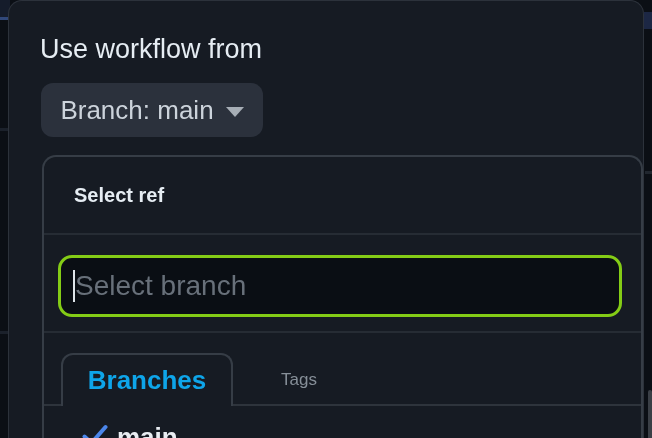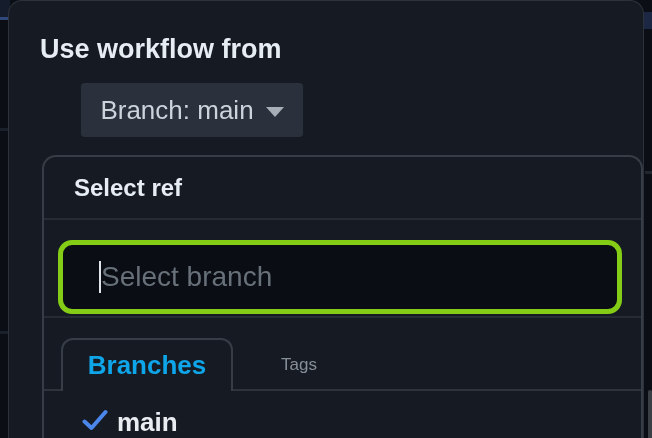--- a/index.html
+++ b/index.html
@@ -19,50 +19,50 @@
   .bg-scroll-right   { position:absolute; left:648px; top:390px; width:4px; height:48px; background:#3a3f46; border-radius:2px 2px 0 0; }
 
   
   .modal {
     position:absolute; left:8px; top:0; width:636px; height:438px;
     background:#161b23; border:1px solid #2c323b; border-bottom:none;
     border-radius:14px 14px 0 0;
   }
   .modal-title {
     position:absolute; left:31px; top:33px;
-    font-size:27px; font-weight:700; color:#e6edf3; line-height:30px;
+    font-size:27px; font-weight:400; color:#e6edf3; line-height:30px;
   }
   .branch-btn {
     position:absolute; left:32px; top:82px; width:222px; height:54px;
-    background:#2b313c; border-radius:4px;
+    background:#2b313c; border-radius:12px;
     display:flex; align-items:center; justify-content:center; gap:12px;
-    color:#ccd3db; font-size:26px; cursor:pointer;margin-left:40px;
+    color:#ccd3db; font-size:26px; cursor:pointer;
   }
   .caret-down {
     width:0; height:0; margin-top:4px;
     border-left:9px solid transparent; border-right:9px solid transparent;
     border-top:10px solid #a7aeb6;
   }
 
   
   .panel {
     position:absolute; left:33px; top:154px; width:601px; height:284px;
     background:#161b23; border:2px solid #363d46; border-bottom:none;
     border-radius:14px 14px 0 0; overflow:hidden;
   }
   .panel-header {
-    height:63px; border-bottom:2px solid #262c34;
+    height:78px; border-bottom:2px solid #262c34;
     display:flex; align-items:center; padding-left:30px;
-    font-size:24px; font-weight:700; color:#e6edf3;
+    font-size:20px; font-weight:700; color:#e6edf3;
   }
   .panel-filter { position:relative; height:98px; border-bottom:2px solid #262c34; }
   .search-wrap {
-    position:absolute; left:14px; top:20px; width:564px; height:74px;
-    background:#0a0e14; border:5px solid #84cc16; border-radius:14px;
-    display:flex; align-items:center; padding-left:36px;
+    position:absolute; left:14px; top:20px; width:564px; height:62px;
+    background:#0a0e14; border:3px solid #84cc16; border-radius:14px;
+    display:flex; align-items:center; padding-left:12px;
   }
   .text-cursor { width:2px; height:32px; background:#dfe5ea; flex:none; }
   .search-input {
     flex:1; background:transparent; border:none; outline:none;
     font-family:"Liberation Sans","DejaVu Sans",sans-serif;
     font-size:28px; color:#e6edf3; height:100%;
   }
   .search-input::placeholder { color:#68707a; opacity:1; }
 
   

